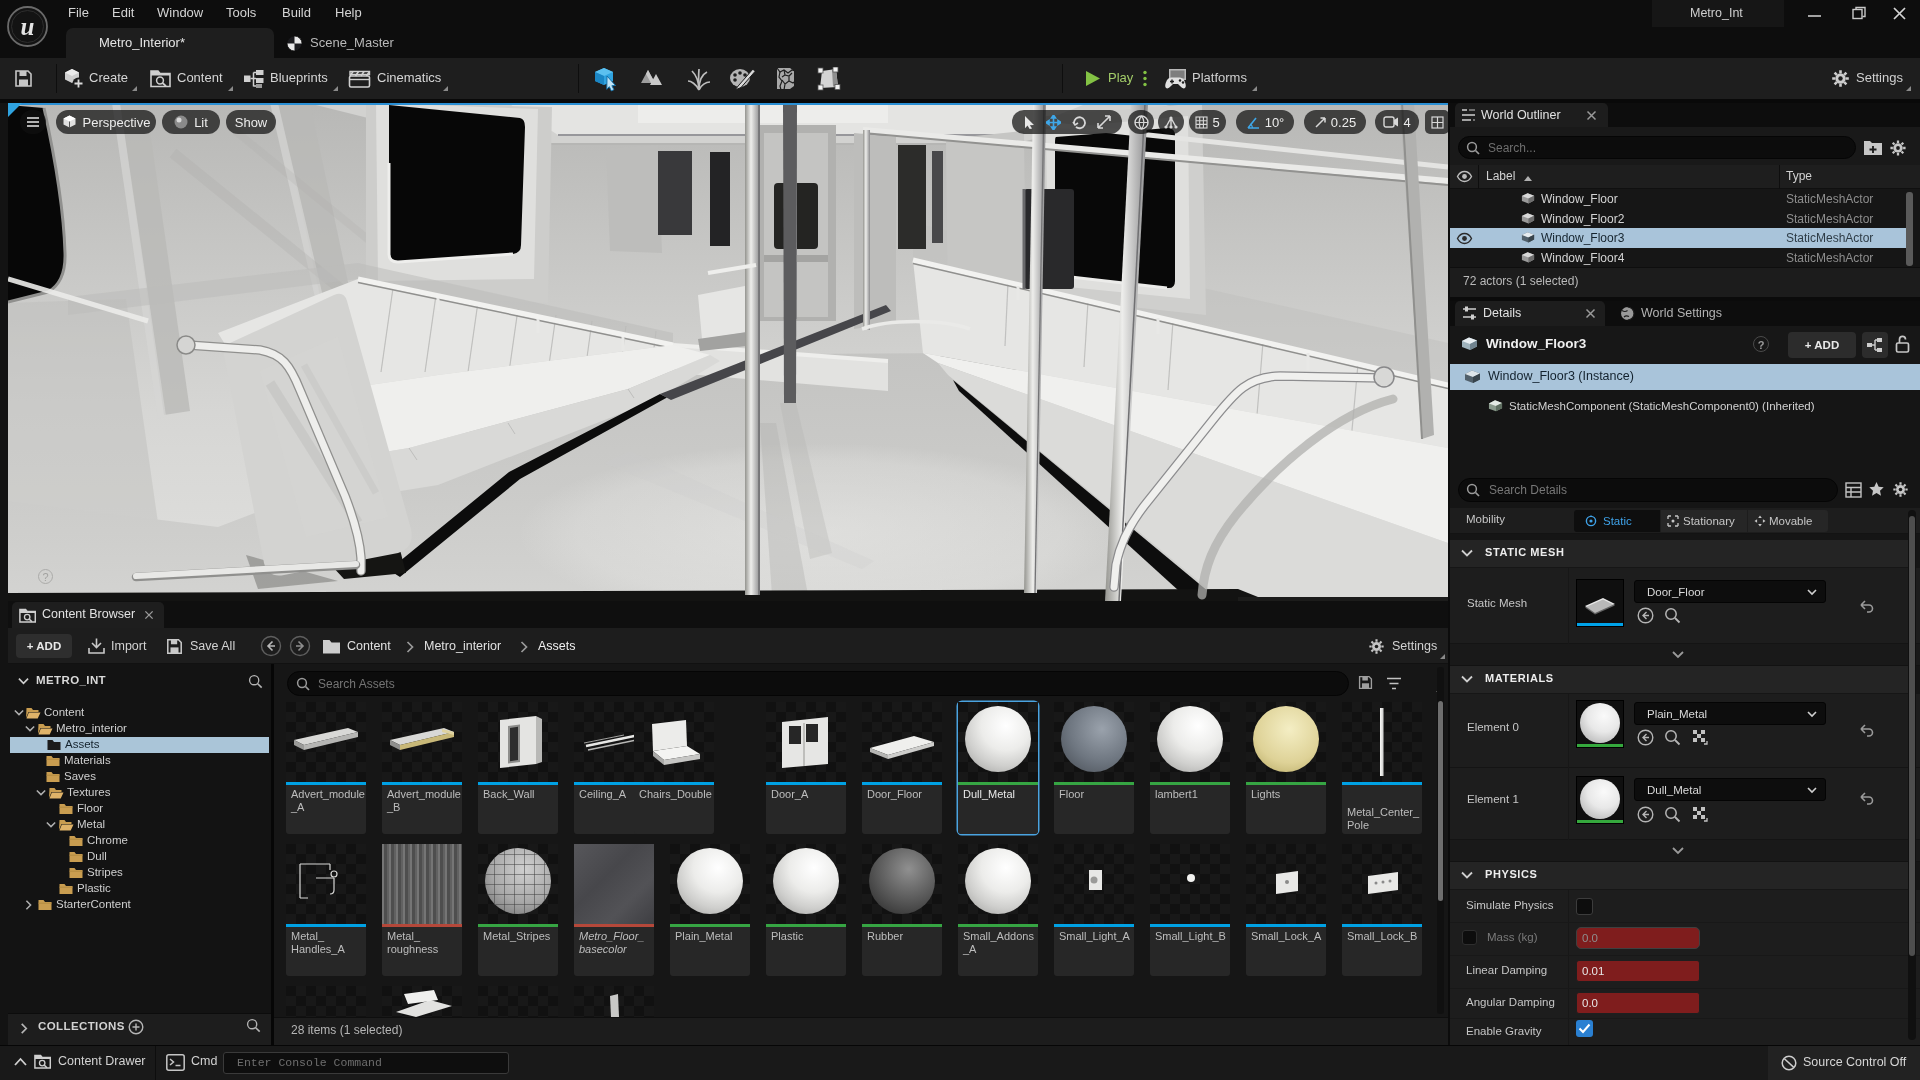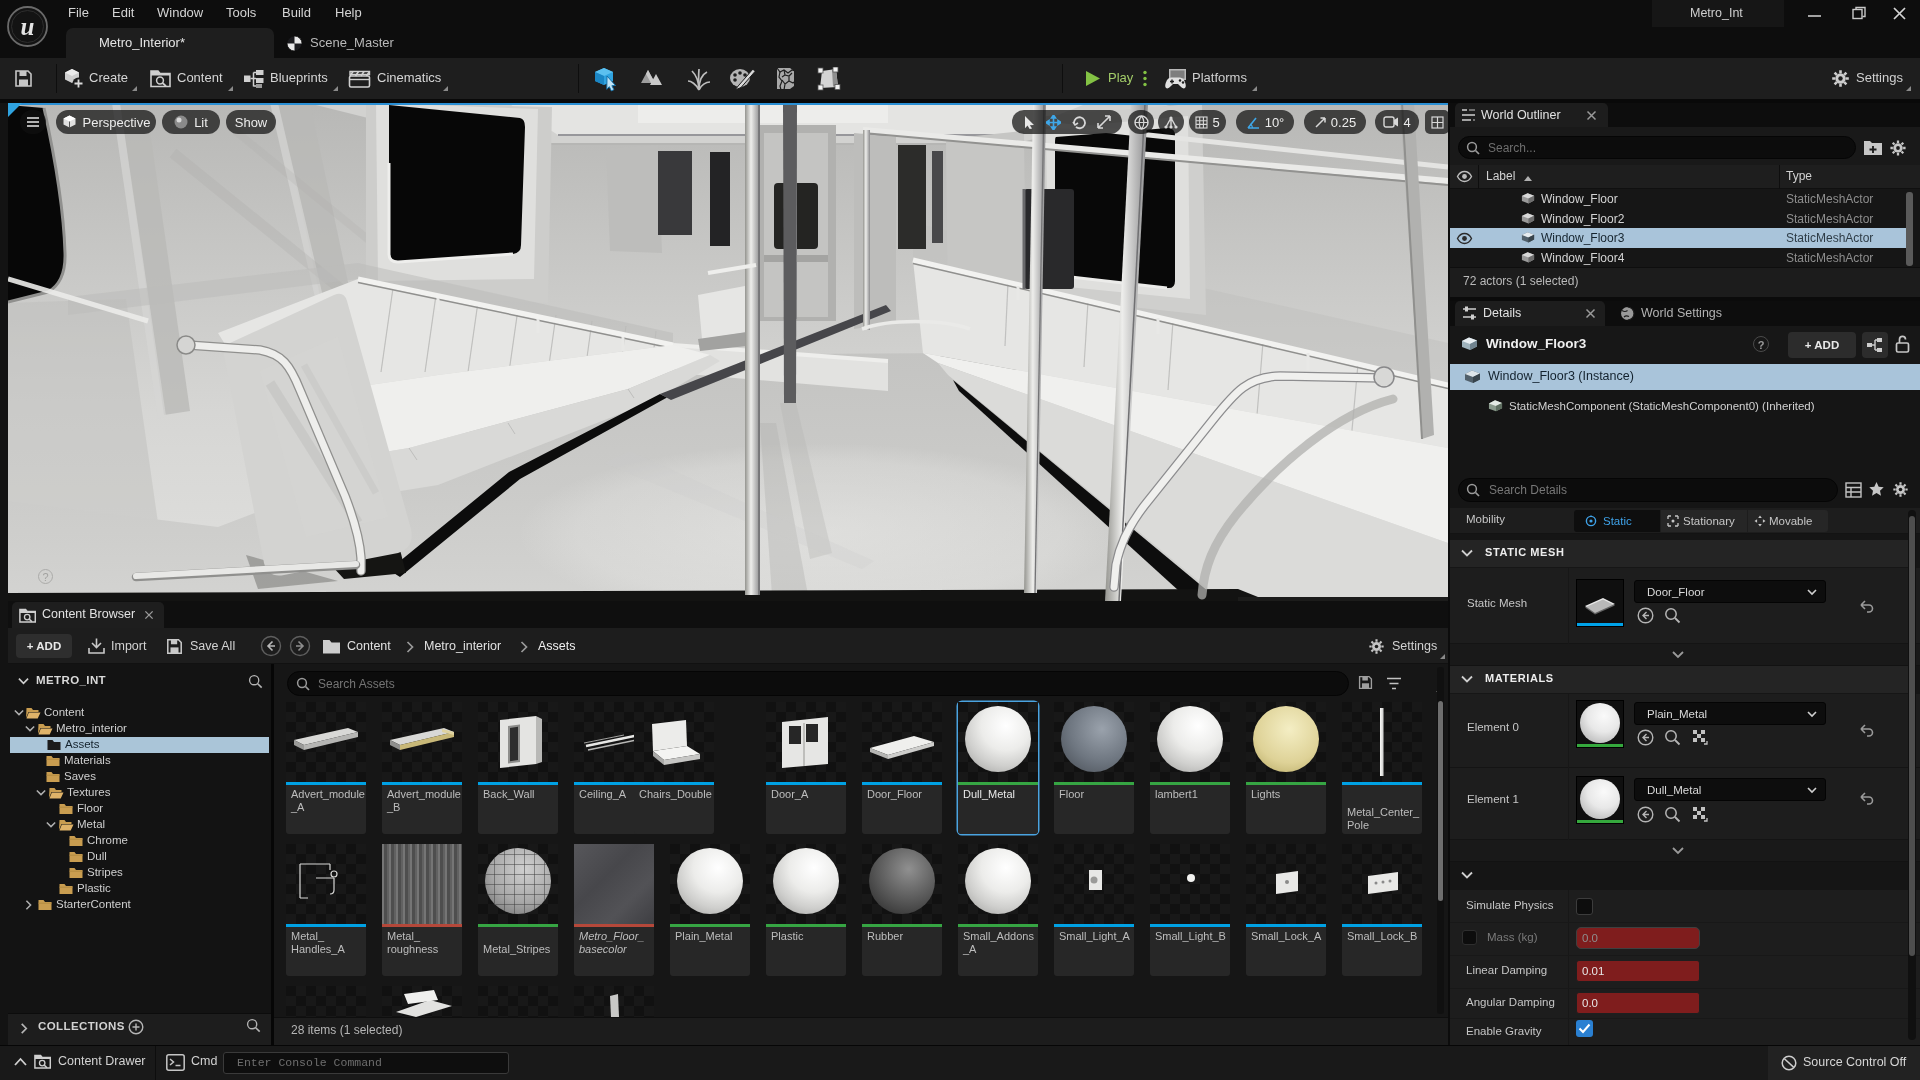--- a/index.html
+++ b/index.html
@@ -774,20 +774,23 @@
     </svg>
   <svg class="abs" style="left:1858px;top:790px" width="17" height="15" viewBox="0 0 17 15">
       <path d="M3,7 h8 a3.5,3.5 0 0 1 0,7 h-2 M3,7 l4,-4 M3,7 l4,4" fill="none" stroke="#9a9a9a" stroke-width="1.6"></path>
     </svg>
 
   <div class="abs" style="left:1450px;top:840px;width:470px;height:22px;background:#191919;border-bottom:1px solid #121212"></div>
   <svg class="abs" style="left:1672px;top:847px" width="12" height="8" viewBox="0 0 12 8">
       <path d="M1,1 l5,5 l5,-5" stroke="#9a9a9a" stroke-width="1.8" fill="none"></path>
     </svg>
 
+  <div class="hdrsec" style="top:862px;height:28px">
+      <span>PHYSICS</span>
+    </div>
   <svg class="abs" style="left:1461px;top:871px" width="12" height="8" viewBox="0 0 12 8">
       <path d="M1,1.5 l5,5 l5,-5" stroke="#cfcfcf" stroke-width="1.8" fill="none"></path>
     </svg>
   <div class="abs" style="left:1450px;top:890px;width:470px;height:155px;background:#1d1d1d"></div>
   <div class="seph" style="left:1568px;top:890px;height:155px;background:#171717"></div>
   <div class="abs" style="left:1450px;top:922px;width:470px;height:1px;background:#181818"></div>
   <div class="abs" style="left:1450px;top:955px;width:470px;height:1px;background:#181818"></div>
   <div class="abs" style="left:1450px;top:988px;width:470px;height:1px;background:#181818"></div>
   <div class="abs" style="left:1450px;top:1018px;width:470px;height:1px;background:#181818"></div>
 
@@ -1137,21 +1140,21 @@
           <div class="abs" style="left:0;top:80px;width:80px;height:3px;background:#b5483a"></div>
           <div class="abs" style="left:0;top:83px;width:80px;height:49px;background:#272727;border-radius:0 0 3px 3px;font-size:11px;line-height:13px;color:#bdbdbd;padding:3px 0 0 5px">Metal_<br>roughness</div>
         </div>
     <div class="abs" style="left:470px;top:243px;width:80px;height:132px;">
           <div class="abs" style="left:0;top:0;width:80px;height:80px;background:repeating-conic-gradient(#181818 0% 25%, #111111 0% 50%) 0 0/20px 20px;overflow:hidden">
             <div class="abs" style="left:7px;top:4px;width:66px;height:66px;border-radius:50%;background:radial-gradient(circle at 60% 32%, #d0d0d0, #a8a8a8 55%, #787878 90%)">
               <div class="abs" style="left:0;top:0;width:66px;height:66px;border-radius:50%;background:repeating-linear-gradient(90deg,transparent 0 9px,rgba(60,60,60,.5) 9px 10px),repeating-linear-gradient(0deg,transparent 0 9px,rgba(60,60,60,.5) 9px 10px)"></div>
             </div>
           </div>
           <div class="abs" style="left:0;top:80px;width:80px;height:3px;background:#36a543"></div>
-          <div class="abs" style="left:0;top:83px;width:80px;height:49px;background:#272727;border-radius:0 0 3px 3px;font-size:11px;line-height:13px;color:#bdbdbd;padding:16px 0 0 5px">Metal_Stripes</div>
+          <div class="abs" style="left:0;top:83px;width:80px;height:49px;background:#272727;border-radius:0 0 3px 3px;font-size:11px;line-height:13px;color:#bdbdbd;padding:3px 0 0 5px">Metal_Stripes</div>
         </div>
     <div class="abs" style="left:566px;top:243px;width:80px;height:132px;font-style:italic;">
           <div class="abs" style="left:0;top:0;width:80px;height:80px;background:repeating-conic-gradient(#181818 0% 25%, #111111 0% 50%) 0 0/20px 20px;overflow:hidden">
             <div class="abs" style="left:0;top:0;width:80px;height:80px;background:linear-gradient(135deg,#57575b 0%,#47474b 40%,#525256 70%,#3e3e42 100%)"></div>
           </div>
           <div class="abs" style="left:0;top:80px;width:80px;height:3px;background:#b5483a"></div>
           <div class="abs" style="left:0;top:83px;width:80px;height:49px;background:#272727;border-radius:0 0 3px 3px;font-size:11px;line-height:13px;color:#bdbdbd;padding:3px 0 0 5px">Metro_Floor_<br>basecolor</div>
         </div>
     <div class="abs" style="left:662px;top:243px;width:80px;height:132px;">
           <div class="abs" style="left:0;top:0;width:80px;height:80px;background:repeating-conic-gradient(#181818 0% 25%, #111111 0% 50%) 0 0/20px 20px;overflow:hidden">

